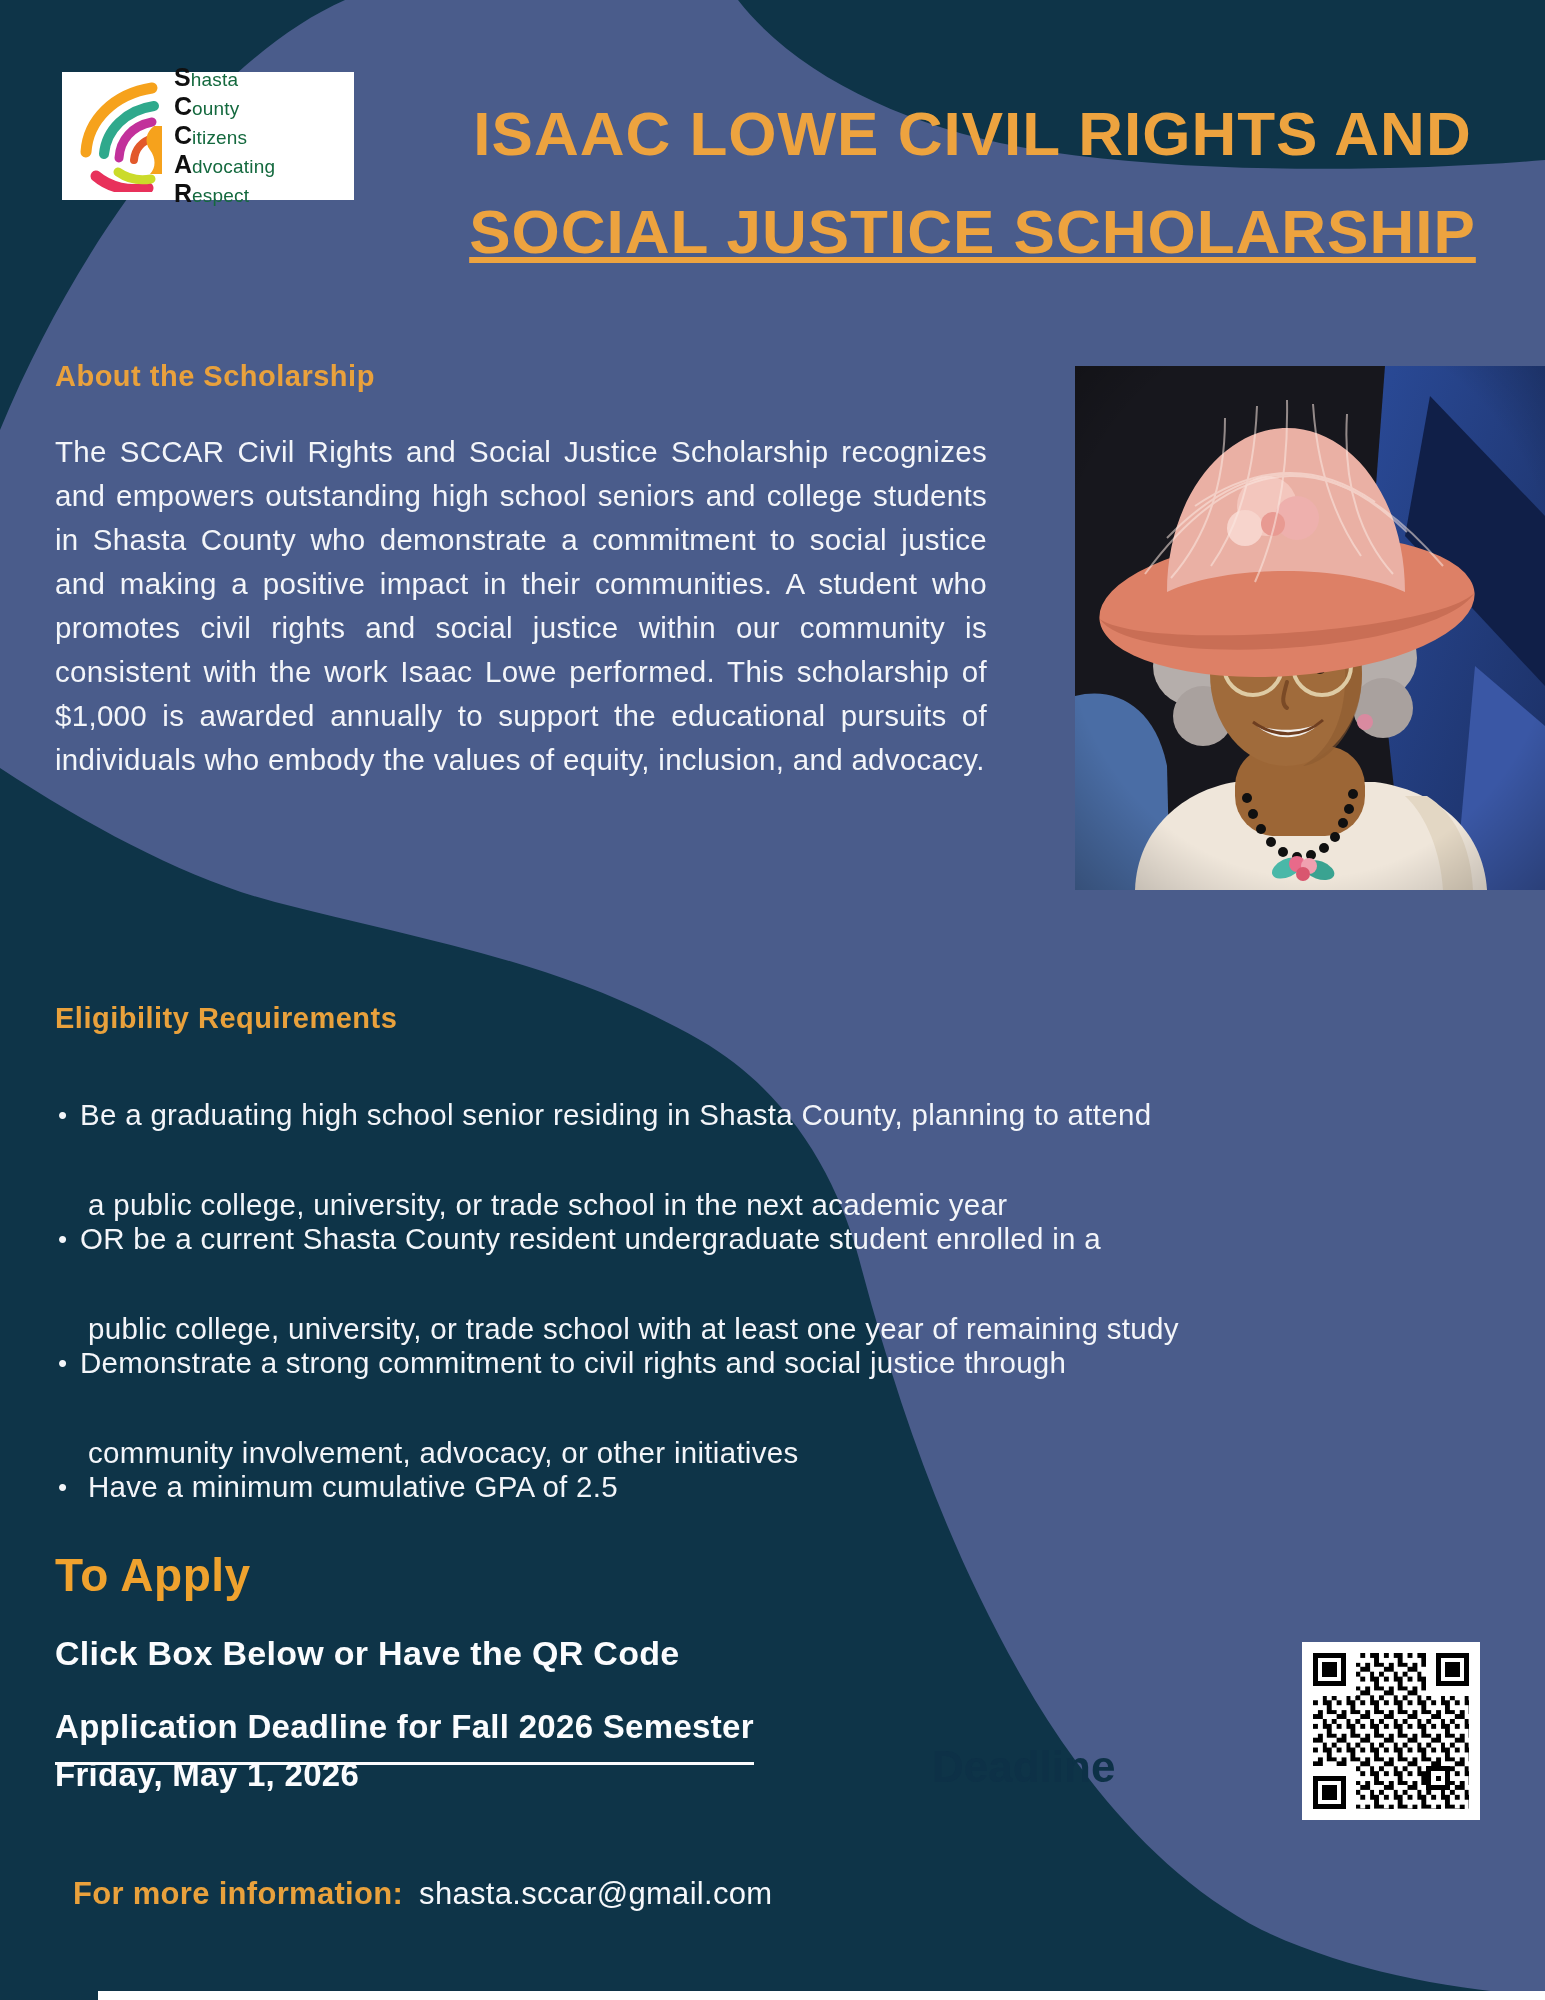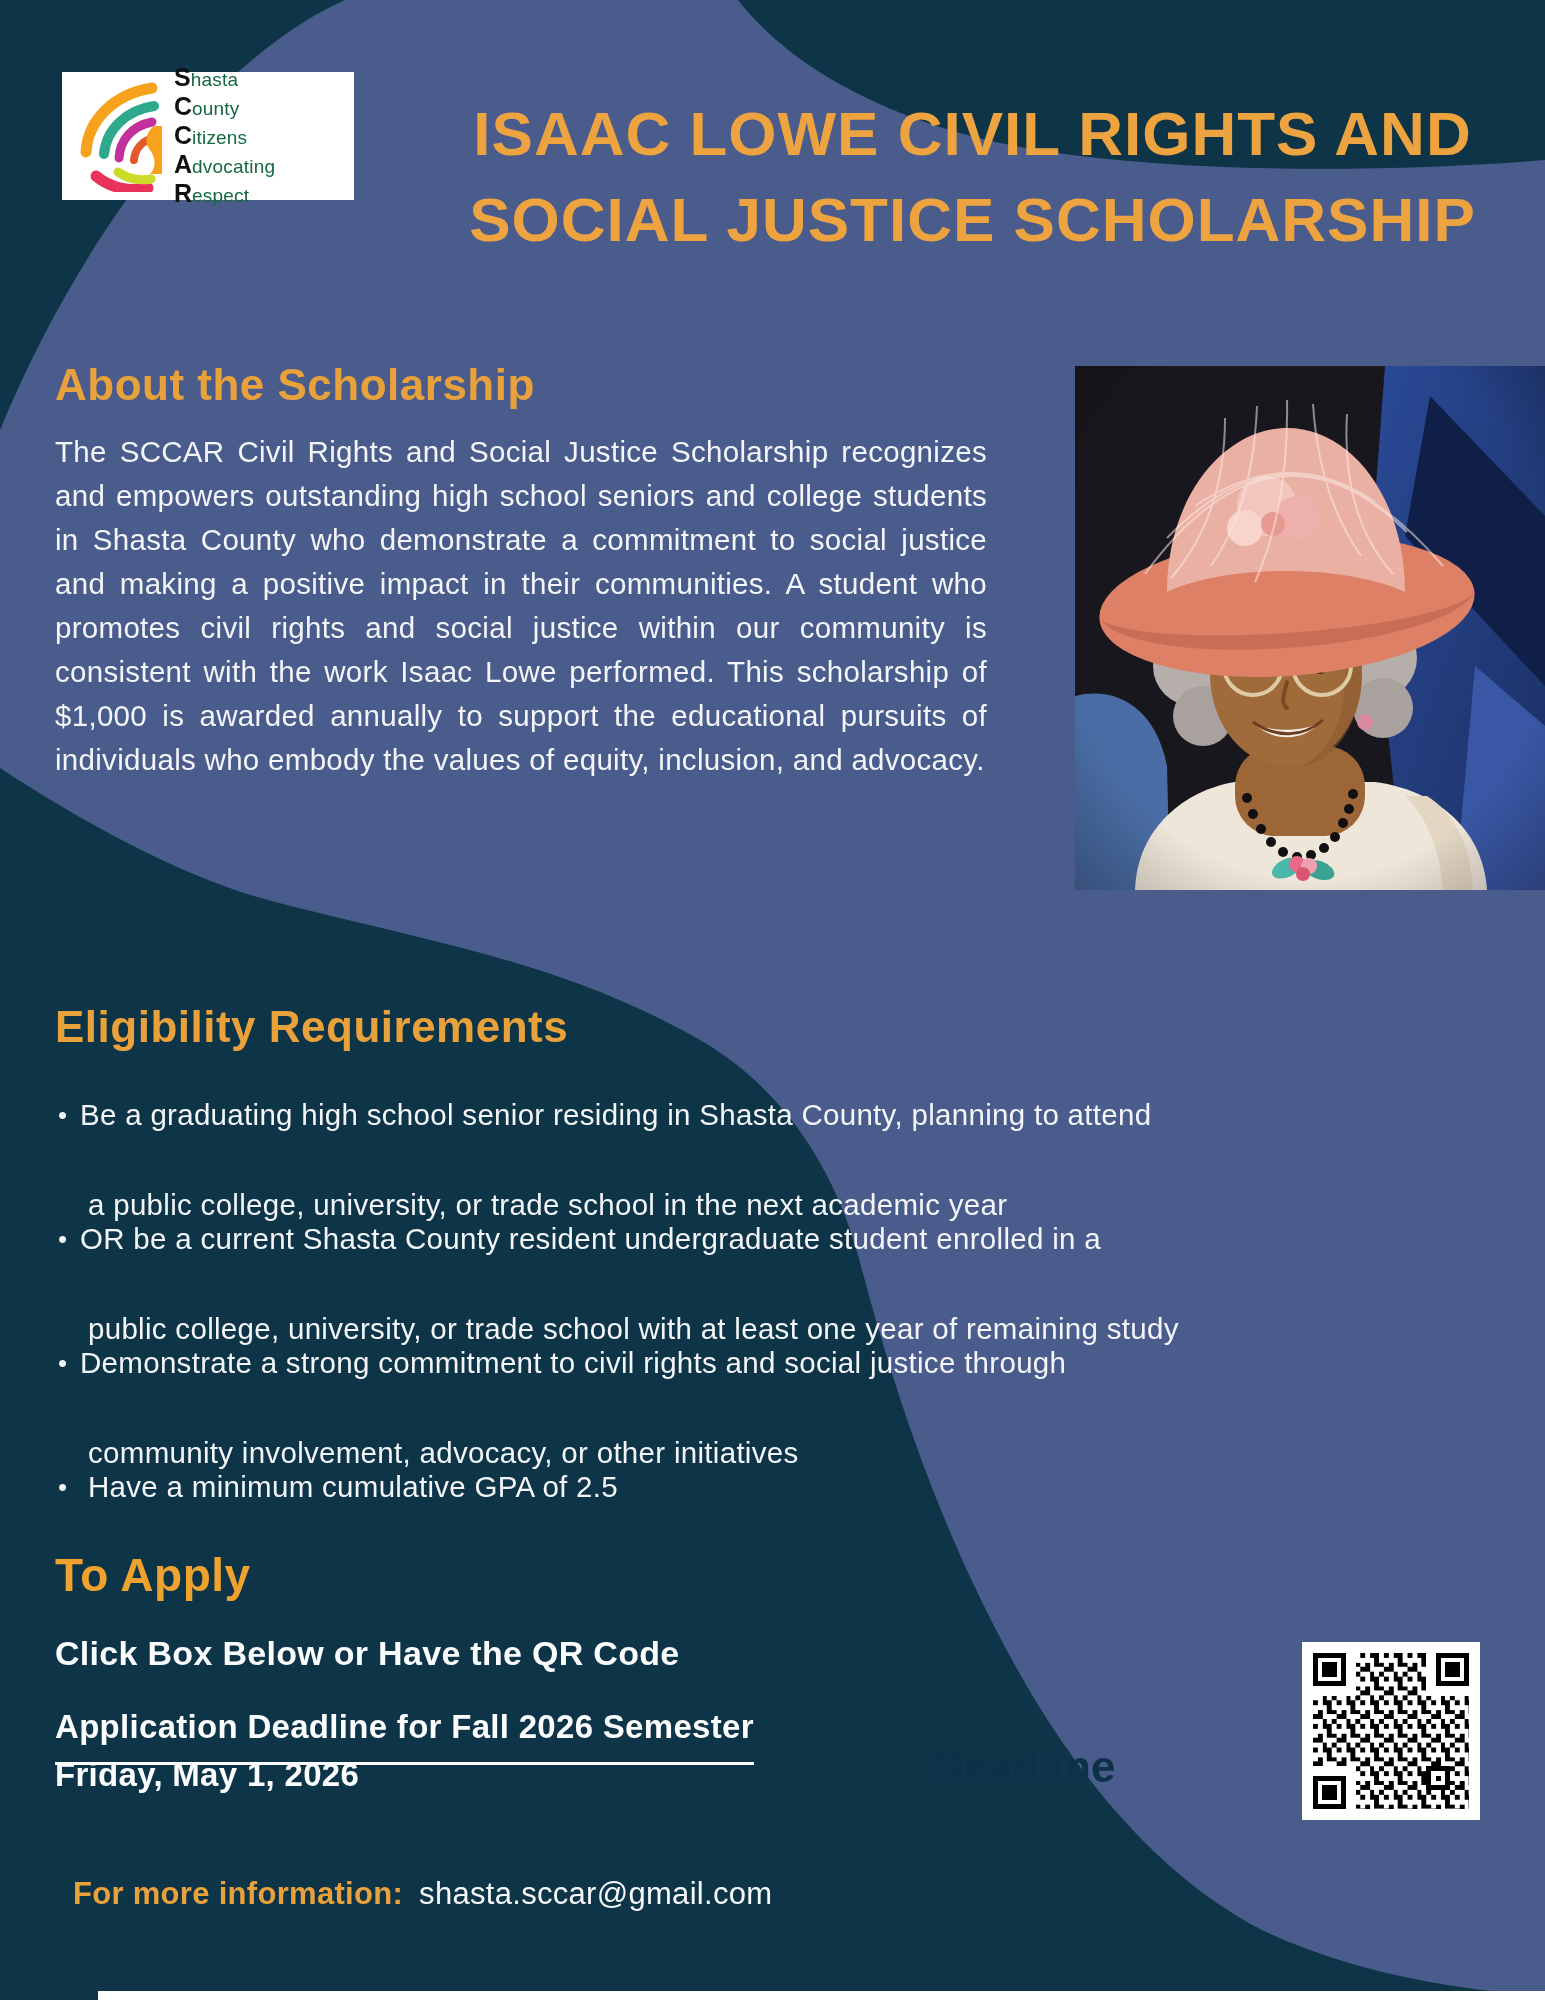--- a/index.html
+++ b/index.html
@@ -15,23 +15,23 @@
     background:#fff;display:flex;align-items:center;box-sizing:border-box;padding:6px 8px 6px 4px;
   }
   .logo-arcs{flex:0 0 108px;height:112px;}
   .logo-text{flex:1;line-height:27px;white-space:nowrap;}
   .logo-line{font-size:19px;color:#14693e;letter-spacing:.2px;}
   .logo-line b{font-size:25px;color:#101010;font-weight:700;letter-spacing:0;}
   
   .title{position:absolute;left:400px;width:1145px;text-align:center;
     color:#EDA33F;font-weight:800;font-size:62px;letter-spacing:1px;line-height:64px;}
   .title.l1{top:102px;}
-  .title.l2{top:188px;}
-  
-  .h-orange{position:absolute;color:#E9A13C;font-weight:600;font-size:44px;letter-spacing:.5px;}
+  .title.l2{top:200px;text-decoration:underline;}
+  
+  .h-orange{position:absolute;color:#E9A13C;font-weight:600;font-size:29px;letter-spacing:.5px;}
   .h-about{left:55px;top:360px;}
   .h-elig{left:55px;top:1002px;}
   .h-apply{left:55px;top:1548px;color:#EFA22E;font-weight:800;font-size:46px;}
   
   .about-body{
     position:absolute;left:55px;top:430px;width:932px;
     color:#F3F5F9;font-size:29.5px;line-height:44px;letter-spacing:.3px;
     text-align:justify;
   }
   

